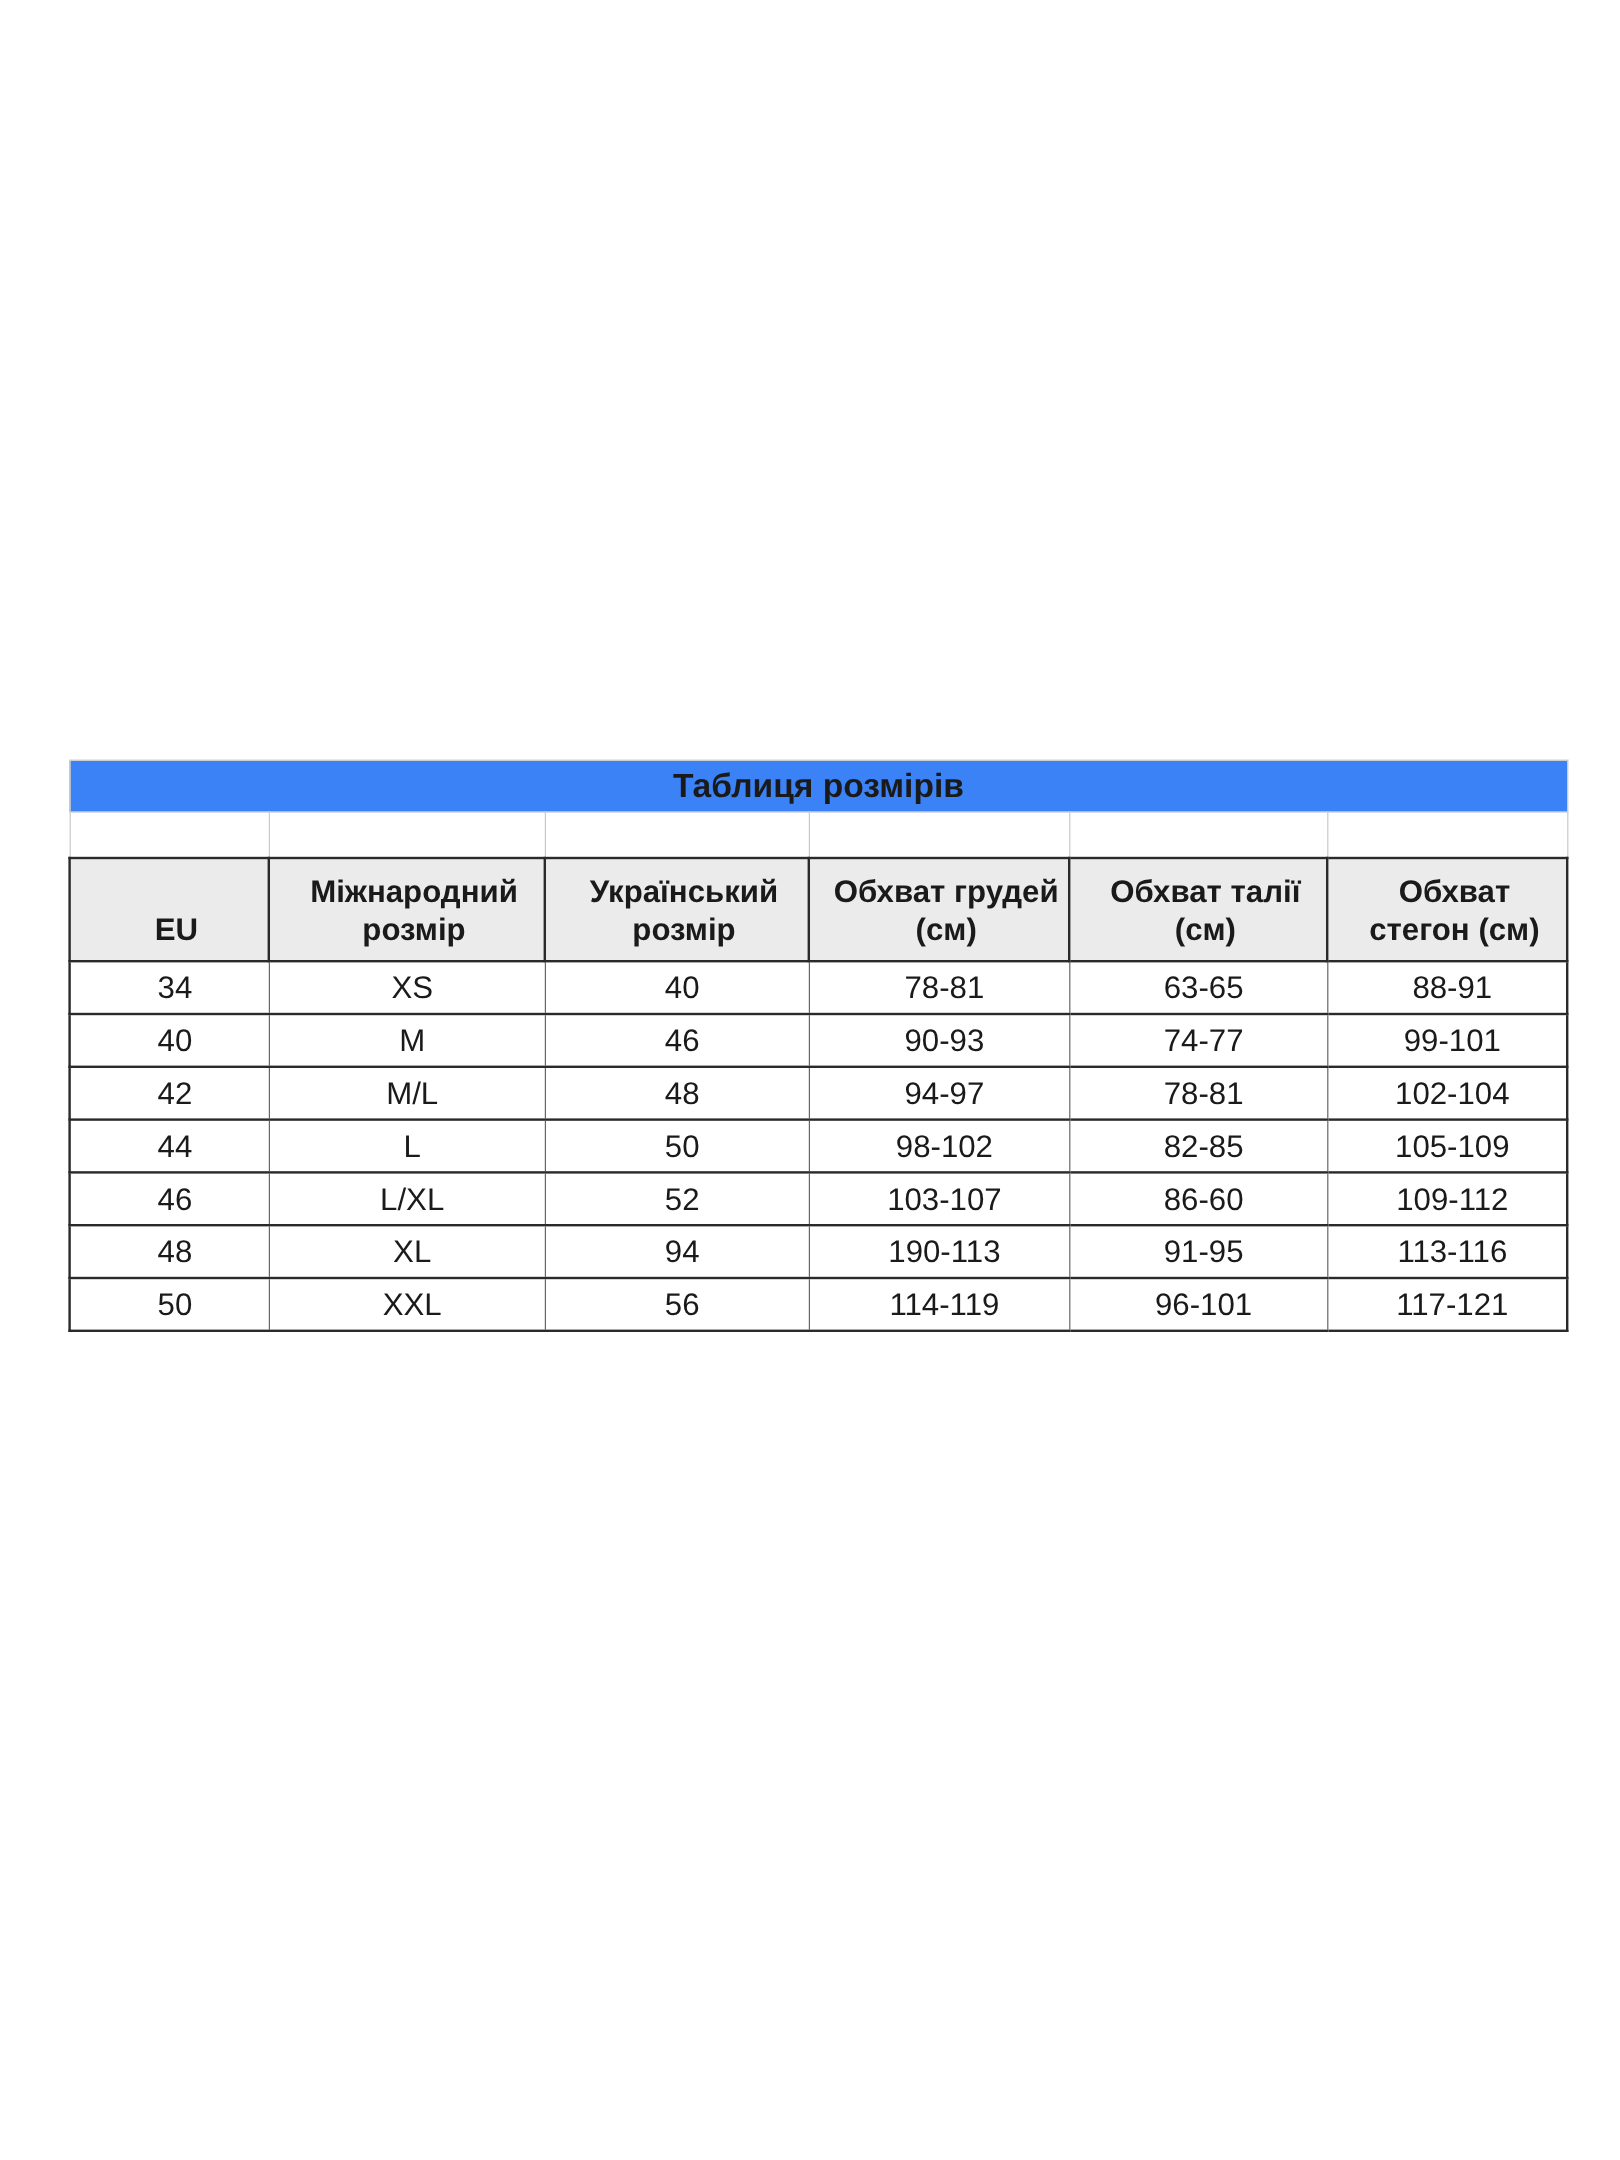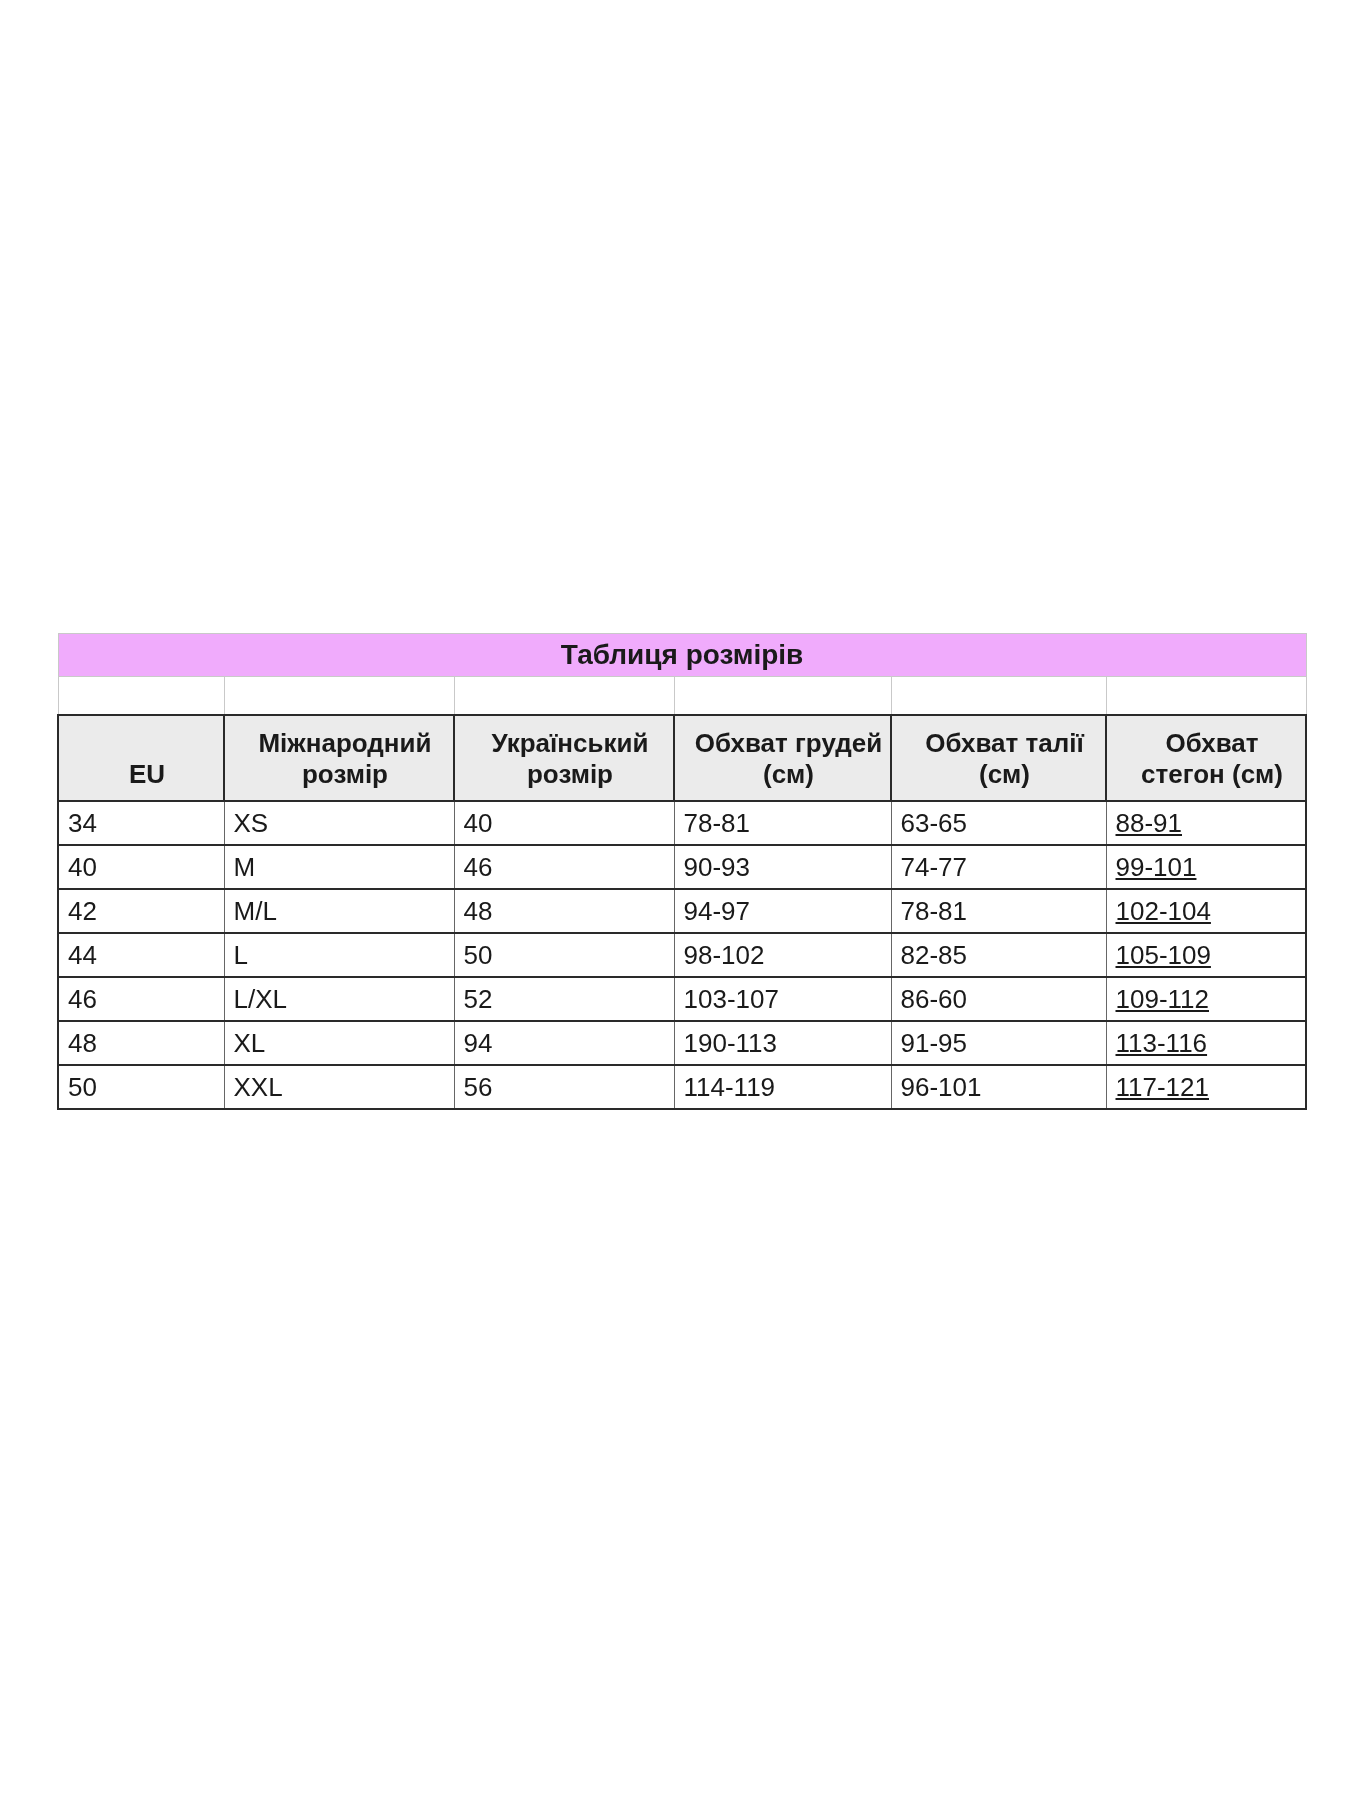--- a/index.html
+++ b/index.html
@@ -27,21 +27,21 @@
     table-layout:fixed;
   }
   
   .title-row td{
     border:1px solid var(--border_light);
     height:40px;
     text-align:center;
     vertical-align:middle;
     font-weight:bold;
     font-size:28px;
-    background:#f0abfc;
+    background:#3b82f6;
     margin-top:20px;
   }
   
   .spacer-row td{
     border:1px solid var(--border_light);
     height:35px;
     background:#fff;
   }
   
   .header-row th{
@@ -56,28 +56,28 @@
     padding:0 4px 9px 16px;
   }
   
   .data-row td{
     border-top:2px solid var(--border_dark);
     border-bottom:2px solid var(--border_dark);
     border-left:1px solid var(--border_mid);
     border-right:1px solid var(--border_mid);
     height:42px;
     font-size:26px;
-    text-align:left;
+    text-align:center;
     vertical-align:middle;
     padding:0 0 0 9px;
     background:#fff;
     white-space:nowrap;
   }
   .data-row td:first-child{border-left:2px solid var(--border_dark);}
-  .data-row td:last-child{border-right:2px solid var(--border_dark);text-decoration:underline;}
+  .data-row td:last-child{border-right:2px solid var(--border_dark);}
 </style>
 </head>
 <body>
 
 <div class="page">
   <table class="size-table">
     <colgroup>
       <col style="width:166px">
       <col style="width:230px">
       <col style="width:220px">

